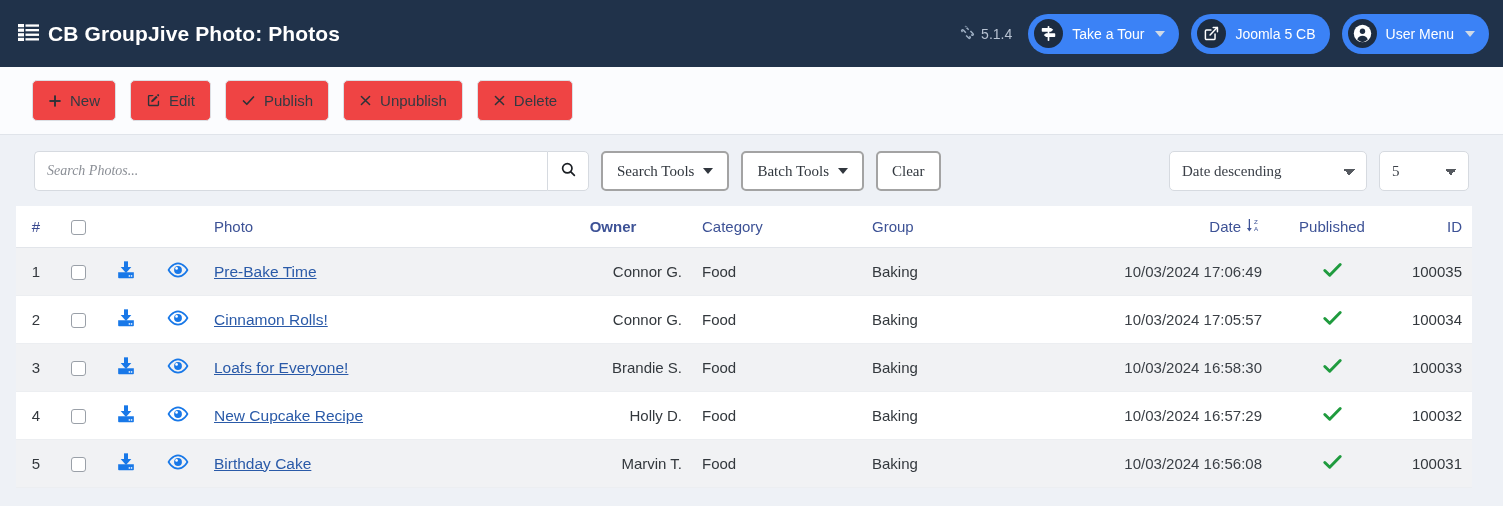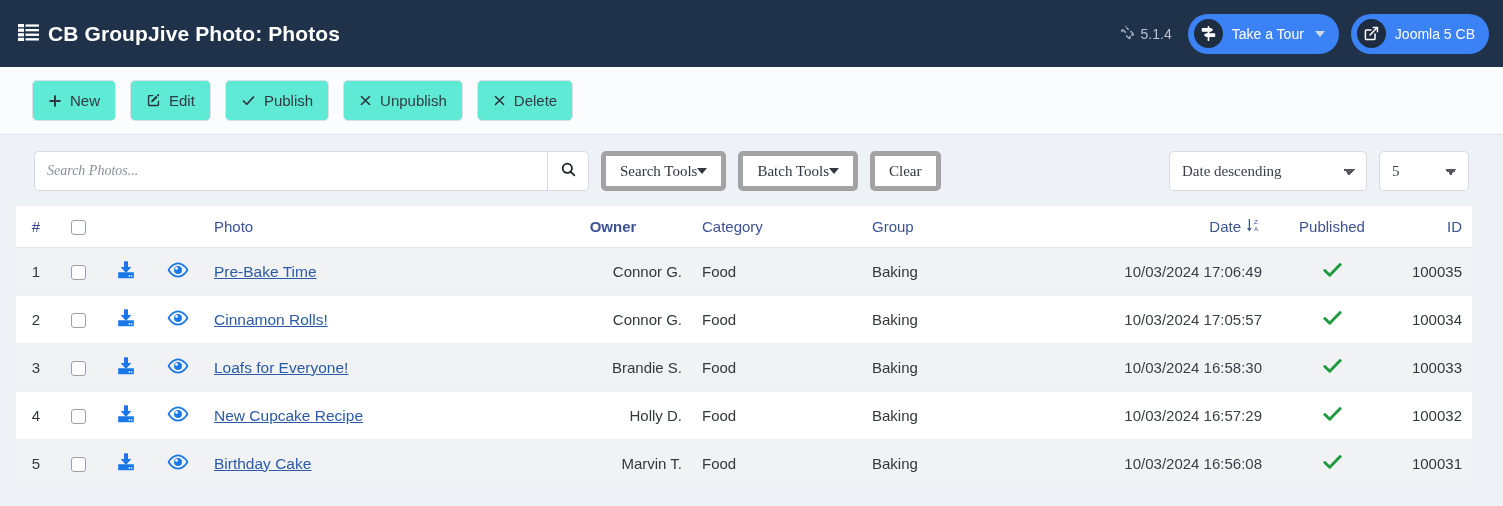--- a/index.html
+++ b/index.html
@@ -81,21 +81,21 @@
   
   .toolbar-wrap {
     background: #fbfcfe;
     border-bottom: 1px solid #e0e4ea;
     padding: 13px 0 13px 32px;
     display: flex;
     gap: 14px;
     align-items: center;
   }
   .tbtn {
-    background: #5eead4;
+    background: #ef4444;
     border: 1px solid #dcdfe4;
     border-radius: 5px;
     padding: 0 15px;
     height: 41px;
     display: inline-flex;
     align-items: center;
     gap: 8px;
     font-size: 15px;
     color: #333a42;
     font-family: inherit;
@@ -141,27 +141,27 @@
     height: 40px;
     border: 1px solid #d6dae0;
     border-radius: 0 5px 5px 0;
     background: #ffffff;
     display: flex; align-items: center; justify-content: center;
     cursor: pointer;
     padding: 0;
   }
   .fbtn {
     background: #ffffff;
-    border: 5px solid #a3a3a3;
+    border: 2px solid #a3a3a3;
     border-radius: 5px;
     height: 40px;
     padding: 0 14px;
     display: inline-flex;
     align-items: center;
-    gap: 0;
+    gap: 9px;
     font-size: 15px;
     color: #31373e;
     font-family: inherit;
     cursor: pointer;
     white-space: nowrap;
   }
   .fbtn .caret {
     width: 0; height: 0;
     border-left: 5px solid transparent;
     border-right: 5px solid transparent;
@@ -310,20 +310,31 @@
       <span class="circ">
         <svg width="17" height="17" viewBox="0 0 24 24" fill="none" stroke="#ffffff" stroke-width="2.1" stroke-linecap="round" stroke-linejoin="round">
           <path d="M17 12.6V19a1.6 1.6 0 0 1-1.6 1.6H5A1.6 1.6 0 0 1 3.4 19V8.6A1.6 1.6 0 0 1 5 7h6.2"></path>
           <path d="M14.4 3.6h6v6"></path>
           <path d="M10 14l10-10.4"></path>
         </svg>
       </span>
       <span class="pill-label">Joomla 5 CB</span>
     </button>
 
+    <button class="pill">
+      <span class="circ">
+        <svg width="19" height="19" viewBox="0 0 24 24" fill="#ffffff">
+          <circle cx="12" cy="12" r="11" fill="#ffffff"></circle>
+          <circle cx="12" cy="9.2" r="3.4" fill="#1d2c40"></circle>
+          <path d="M5.4 19.6a7 7 0 0 1 13.2 0A11 11 0 0 1 12 23a11 11 0 0 1-6.6-3.4z" fill="#1d2c40"></path>
+        </svg>
+      </span>
+      <span class="pill-label">User Menu</span>
+      <span class="caret-down"></span>
+    </button>
   </div>
 </div>
 
 <div class="toolbar-wrap">
   <button class="tbtn">
     <span>
       <svg width="14" height="14" viewBox="0 0 24 24" fill="#2c3238">
         <rect x="10.4" y="2.4" width="3.2" height="19.2"></rect>
         <rect x="2.4" y="10.4" width="19.2" height="3.2"></rect>
       </svg>

